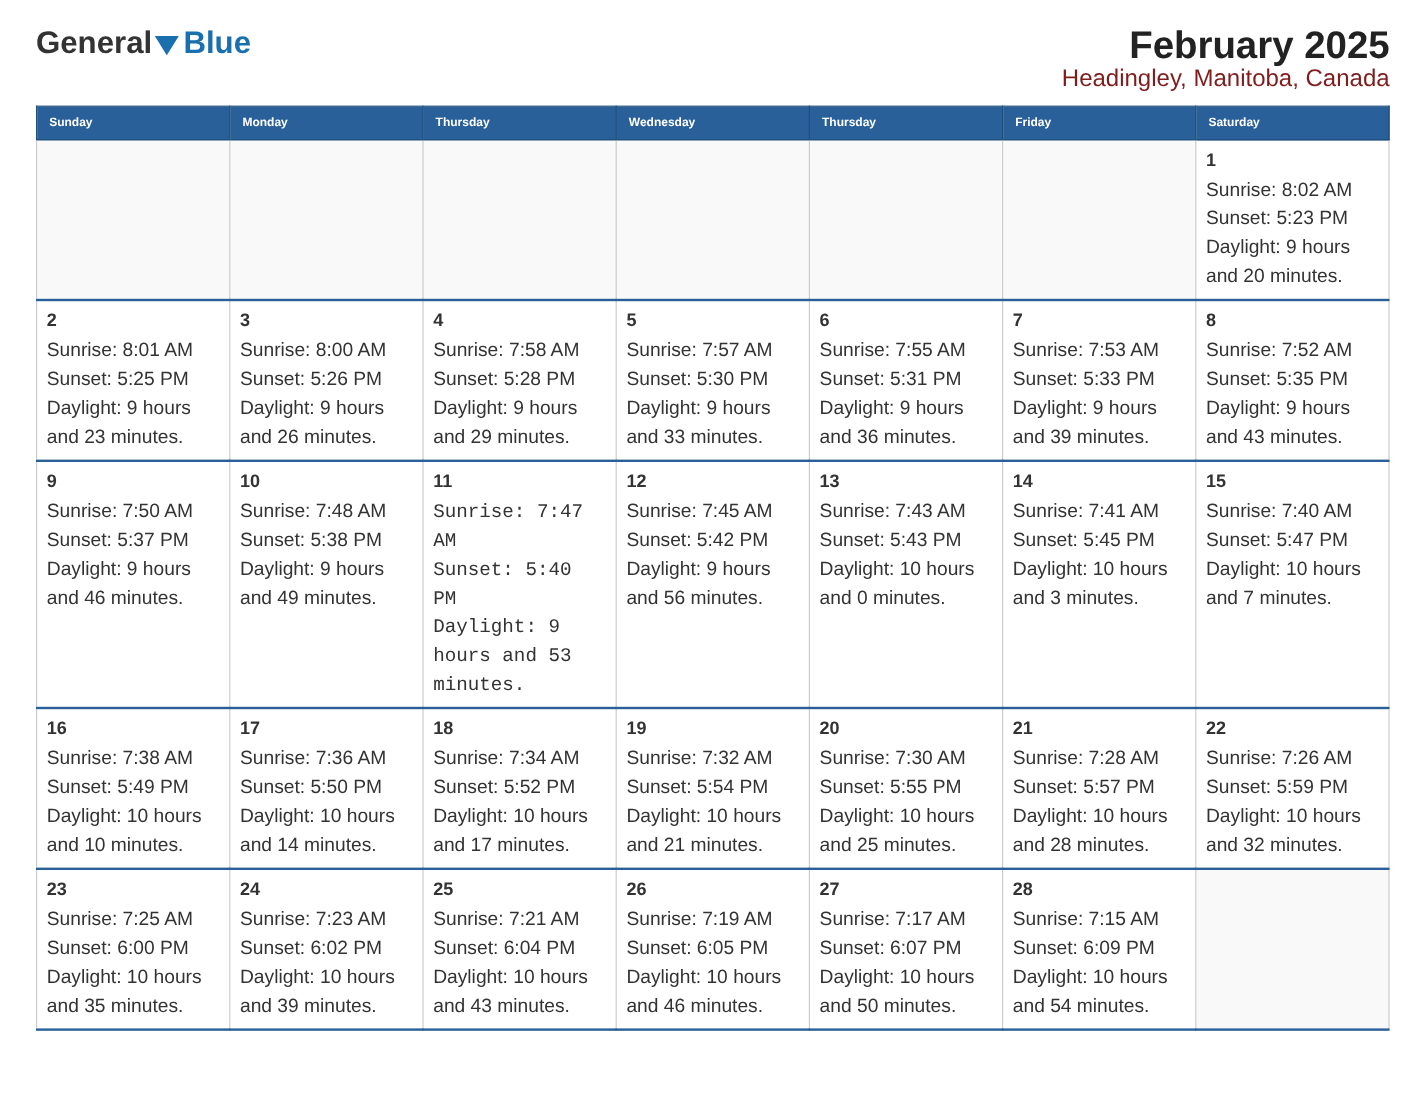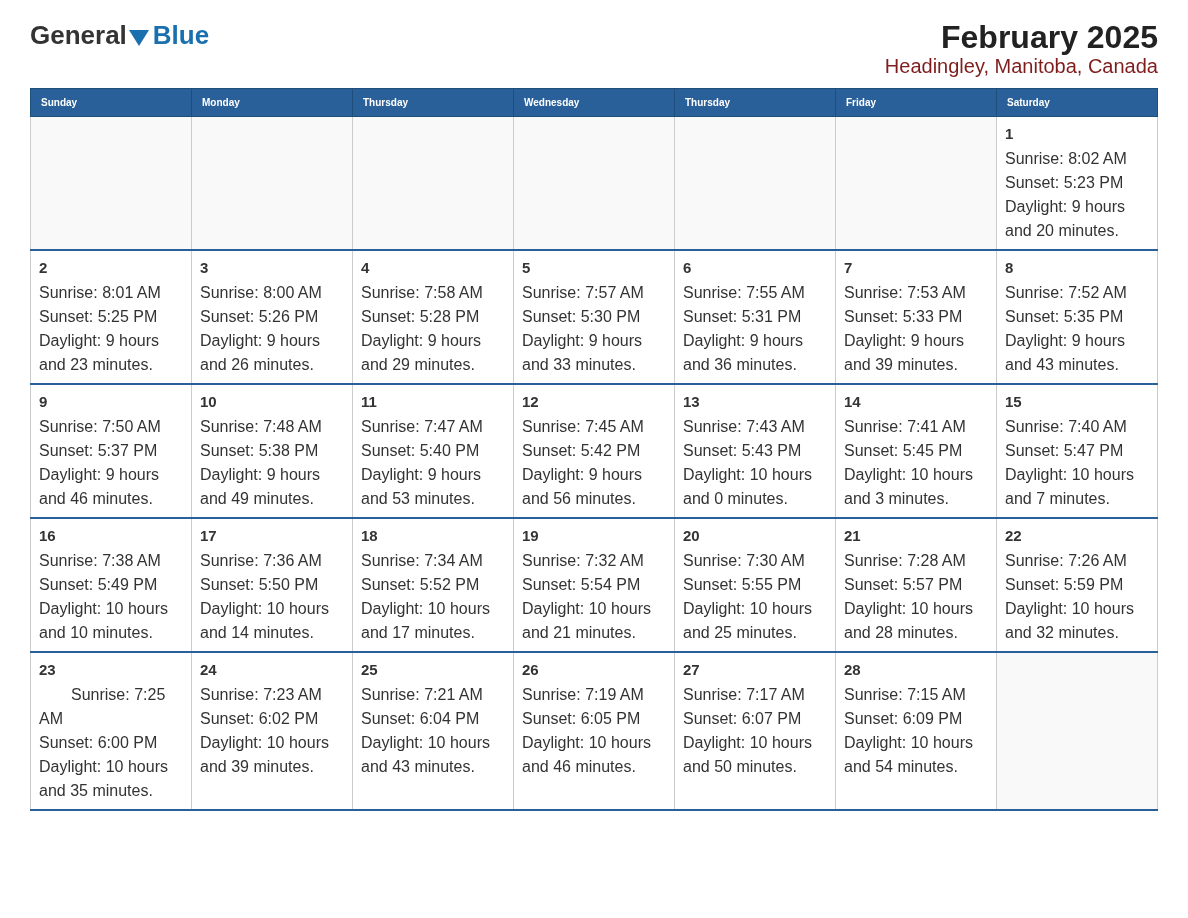--- a/index.html
+++ b/index.html
@@ -164,21 +164,21 @@
 Sunset: 5:35 PM
 Daylight: 9 hours and 43 minutes.</span></td>
       </tr>
       <tr>
         <td><span class="day-number">9</span><span class="day-info" style="white-space: pre-line;">Sunrise: 7:50 AM
 Sunset: 5:37 PM
 Daylight: 9 hours and 46 minutes.</span></td>
         <td><span class="day-number">10</span><span class="day-info" style="white-space: pre-line;">Sunrise: 7:48 AM
 Sunset: 5:38 PM
 Daylight: 9 hours and 49 minutes.</span></td>
-        <td><span class="day-number">11</span><span class="day-info" style="white-space: pre-line;">Sunrise: 7:47 AM
+        <td><span class="day-number">11</span><span class="day-info" style="white-space: pre-line; font-family: Liberation Mono, monospace;">Sunrise: 7:47 AM
 Sunset: 5:40 PM
 Daylight: 9 hours and 53 minutes.</span></td>
         <td><span class="day-number">12</span><span class="day-info" style="white-space: pre-line;">Sunrise: 7:45 AM
 Sunset: 5:42 PM
 Daylight: 9 hours and 56 minutes.</span></td>
         <td><span class="day-number">13</span><span class="day-info" style="white-space: pre-line;">Sunrise: 7:43 AM
 Sunset: 5:43 PM
 Daylight: 10 hours and 0 minutes.</span></td>
         <td><span class="day-number">14</span><span class="day-info" style="white-space: pre-line;">Sunrise: 7:41 AM
 Sunset: 5:45 PM
@@ -204,21 +204,21 @@
 Sunset: 5:55 PM
 Daylight: 10 hours and 25 minutes.</span></td>
         <td><span class="day-number">21</span><span class="day-info" style="white-space: pre-line;">Sunrise: 7:28 AM
 Sunset: 5:57 PM
 Daylight: 10 hours and 28 minutes.</span></td>
         <td><span class="day-number">22</span><span class="day-info" style="white-space: pre-line; text-align: center;">Sunrise: 7:26 AM
 Sunset: 5:59 PM
 Daylight: 10 hours and 32 minutes.</span></td>
       </tr>
       <tr>
-        <td><span class="day-number">23</span><span class="day-info" style="white-space: pre-line; margin-left: 32px;">Sunrise: 7:25 AM
+        <td><span class="day-number">23</span><span class="day-info" style="white-space: pre-line;">Sunrise: 7:25 AM
 Sunset: 6:00 PM
 Daylight: 10 hours and 35 minutes.</span></td>
         <td><span class="day-number">24</span><span class="day-info" style="white-space: pre-line; text-align: center;">Sunrise: 7:23 AM
 Sunset: 6:02 PM
 Daylight: 10 hours and 39 minutes.</span></td>
         <td><span class="day-number">25</span><span class="day-info" style="white-space: pre-line;">Sunrise: 7:21 AM
 Sunset: 6:04 PM
 Daylight: 10 hours and 43 minutes.</span></td>
         <td><span class="day-number">26</span><span class="day-info" style="white-space: pre-line;">Sunrise: 7:19 AM
 Sunset: 6:05 PM

